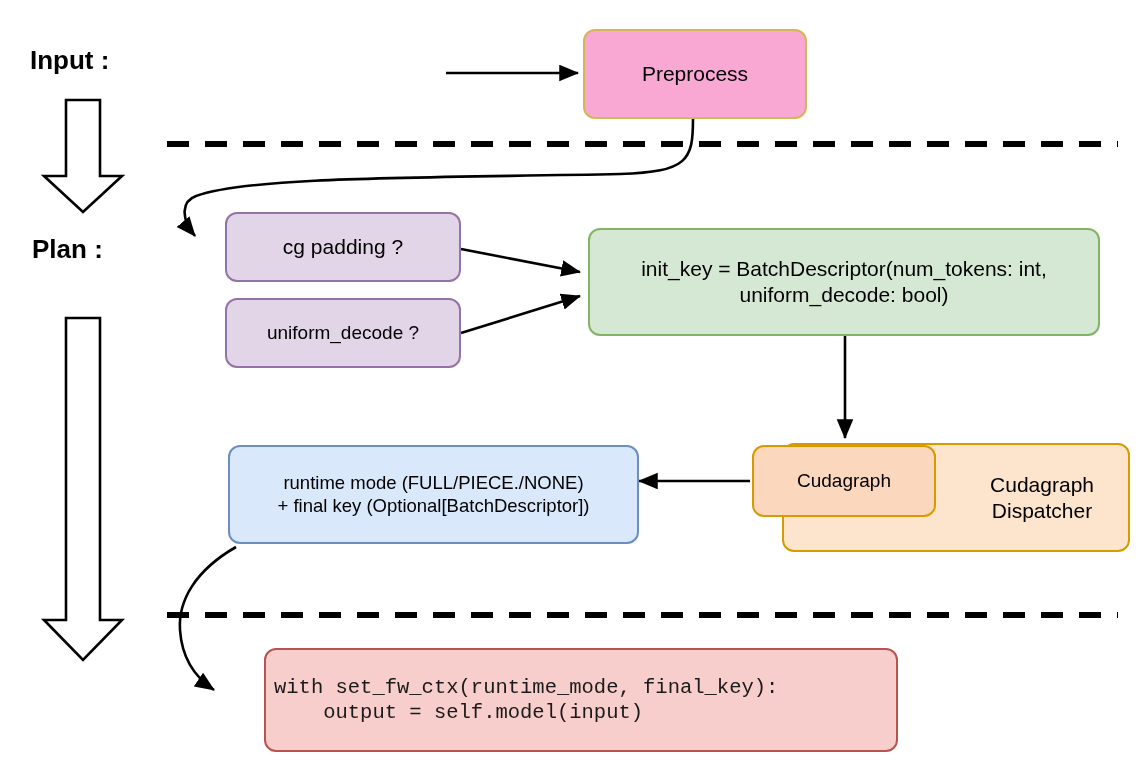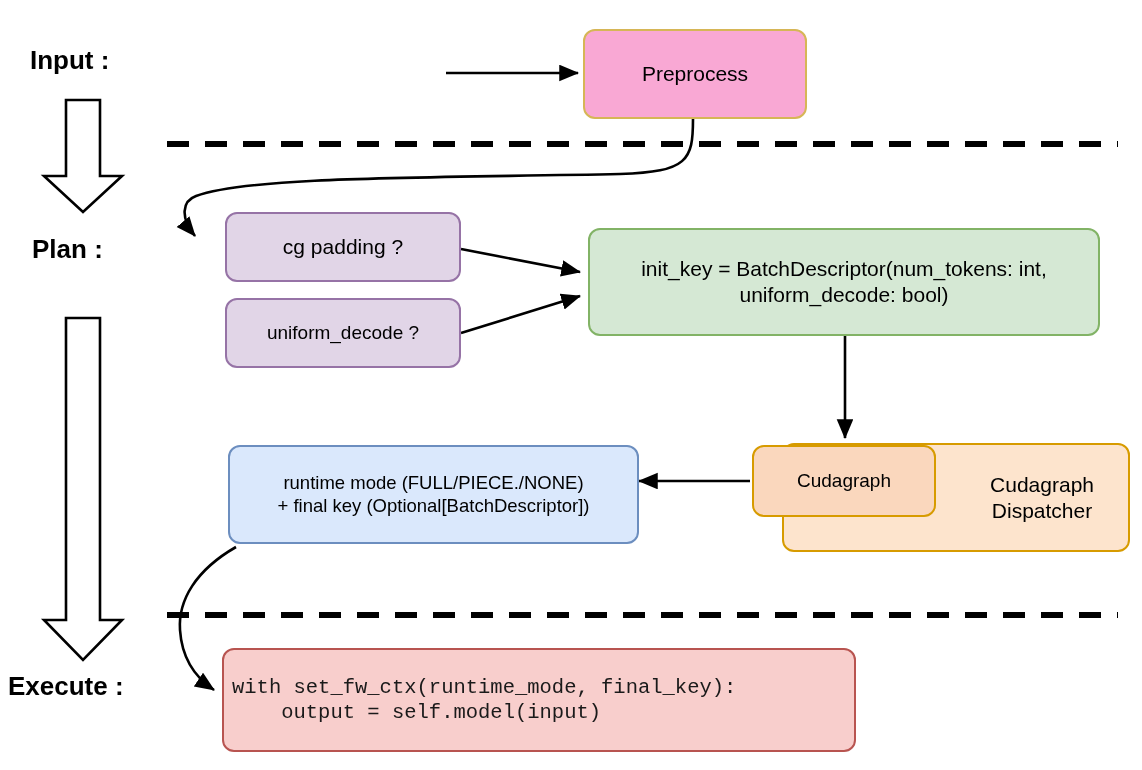--- a/index.html
+++ b/index.html
@@ -56,20 +56,21 @@
   .node.orange-dark  { background: #fad7bd; border-color: #d79b00; }
   .node.code {
     background: #f8cecc;
     border-color: #b85450;
     font-family: "Liberation Mono", monospace;
     justify-content: flex-start;
     text-align: left;
     align-items: center;
     white-space: pre;
     color: #1a1a1a;
+    margin-left: 42px;
   }
 </style>
 </head>
 <body>
 
 <div id="canvas">
 
   <svg class="layer" viewBox="0 0 1142 770">
     <defs>
       <marker id="arrowhead" markerWidth="9" markerHeight="9" refX="7.2" refY="3.2" orient="auto" markerUnits="strokeWidth">
@@ -119,21 +120,20 @@
 
     <g>
       <path d="M66,318 L100,318 L100,620 L122,620 L83,660 L44,620 L66,620 Z" fill="#ffffff" stroke="#000000" stroke-width="2.6" stroke-linejoin="miter"></path>
     </g>
   </svg>
 
   <div class="stage-label" style="left:30px; top:45px;">Input :</div>
 
   <div class="stage-label" style="left:32px; top:234px;">Plan :</div>
 
-  <div class="stage-label" style="left:8px; top:671px;">Execute :</div>
 
 
   <div class="node yellow" style="left:583px; top:29px; width:224px; height:90px; font-size:21px;">Preprocess</div>
 
   <div class="node purple" style="left:225px; top:212px; width:236px; height:70px; font-size:21px;">cg padding ?</div>
 
   <div class="node purple" style="left:225px; top:298px; width:236px; height:70px; font-size:19px;">uniform_decode ?</div>
 
   <div class="node green" style="left:588px; top:228px; width:512px; height:108px; font-size:21px; padding:0 27px;">init_key = BatchDescriptor(num_tokens: int,
 uniform_decode: bool)</div>

